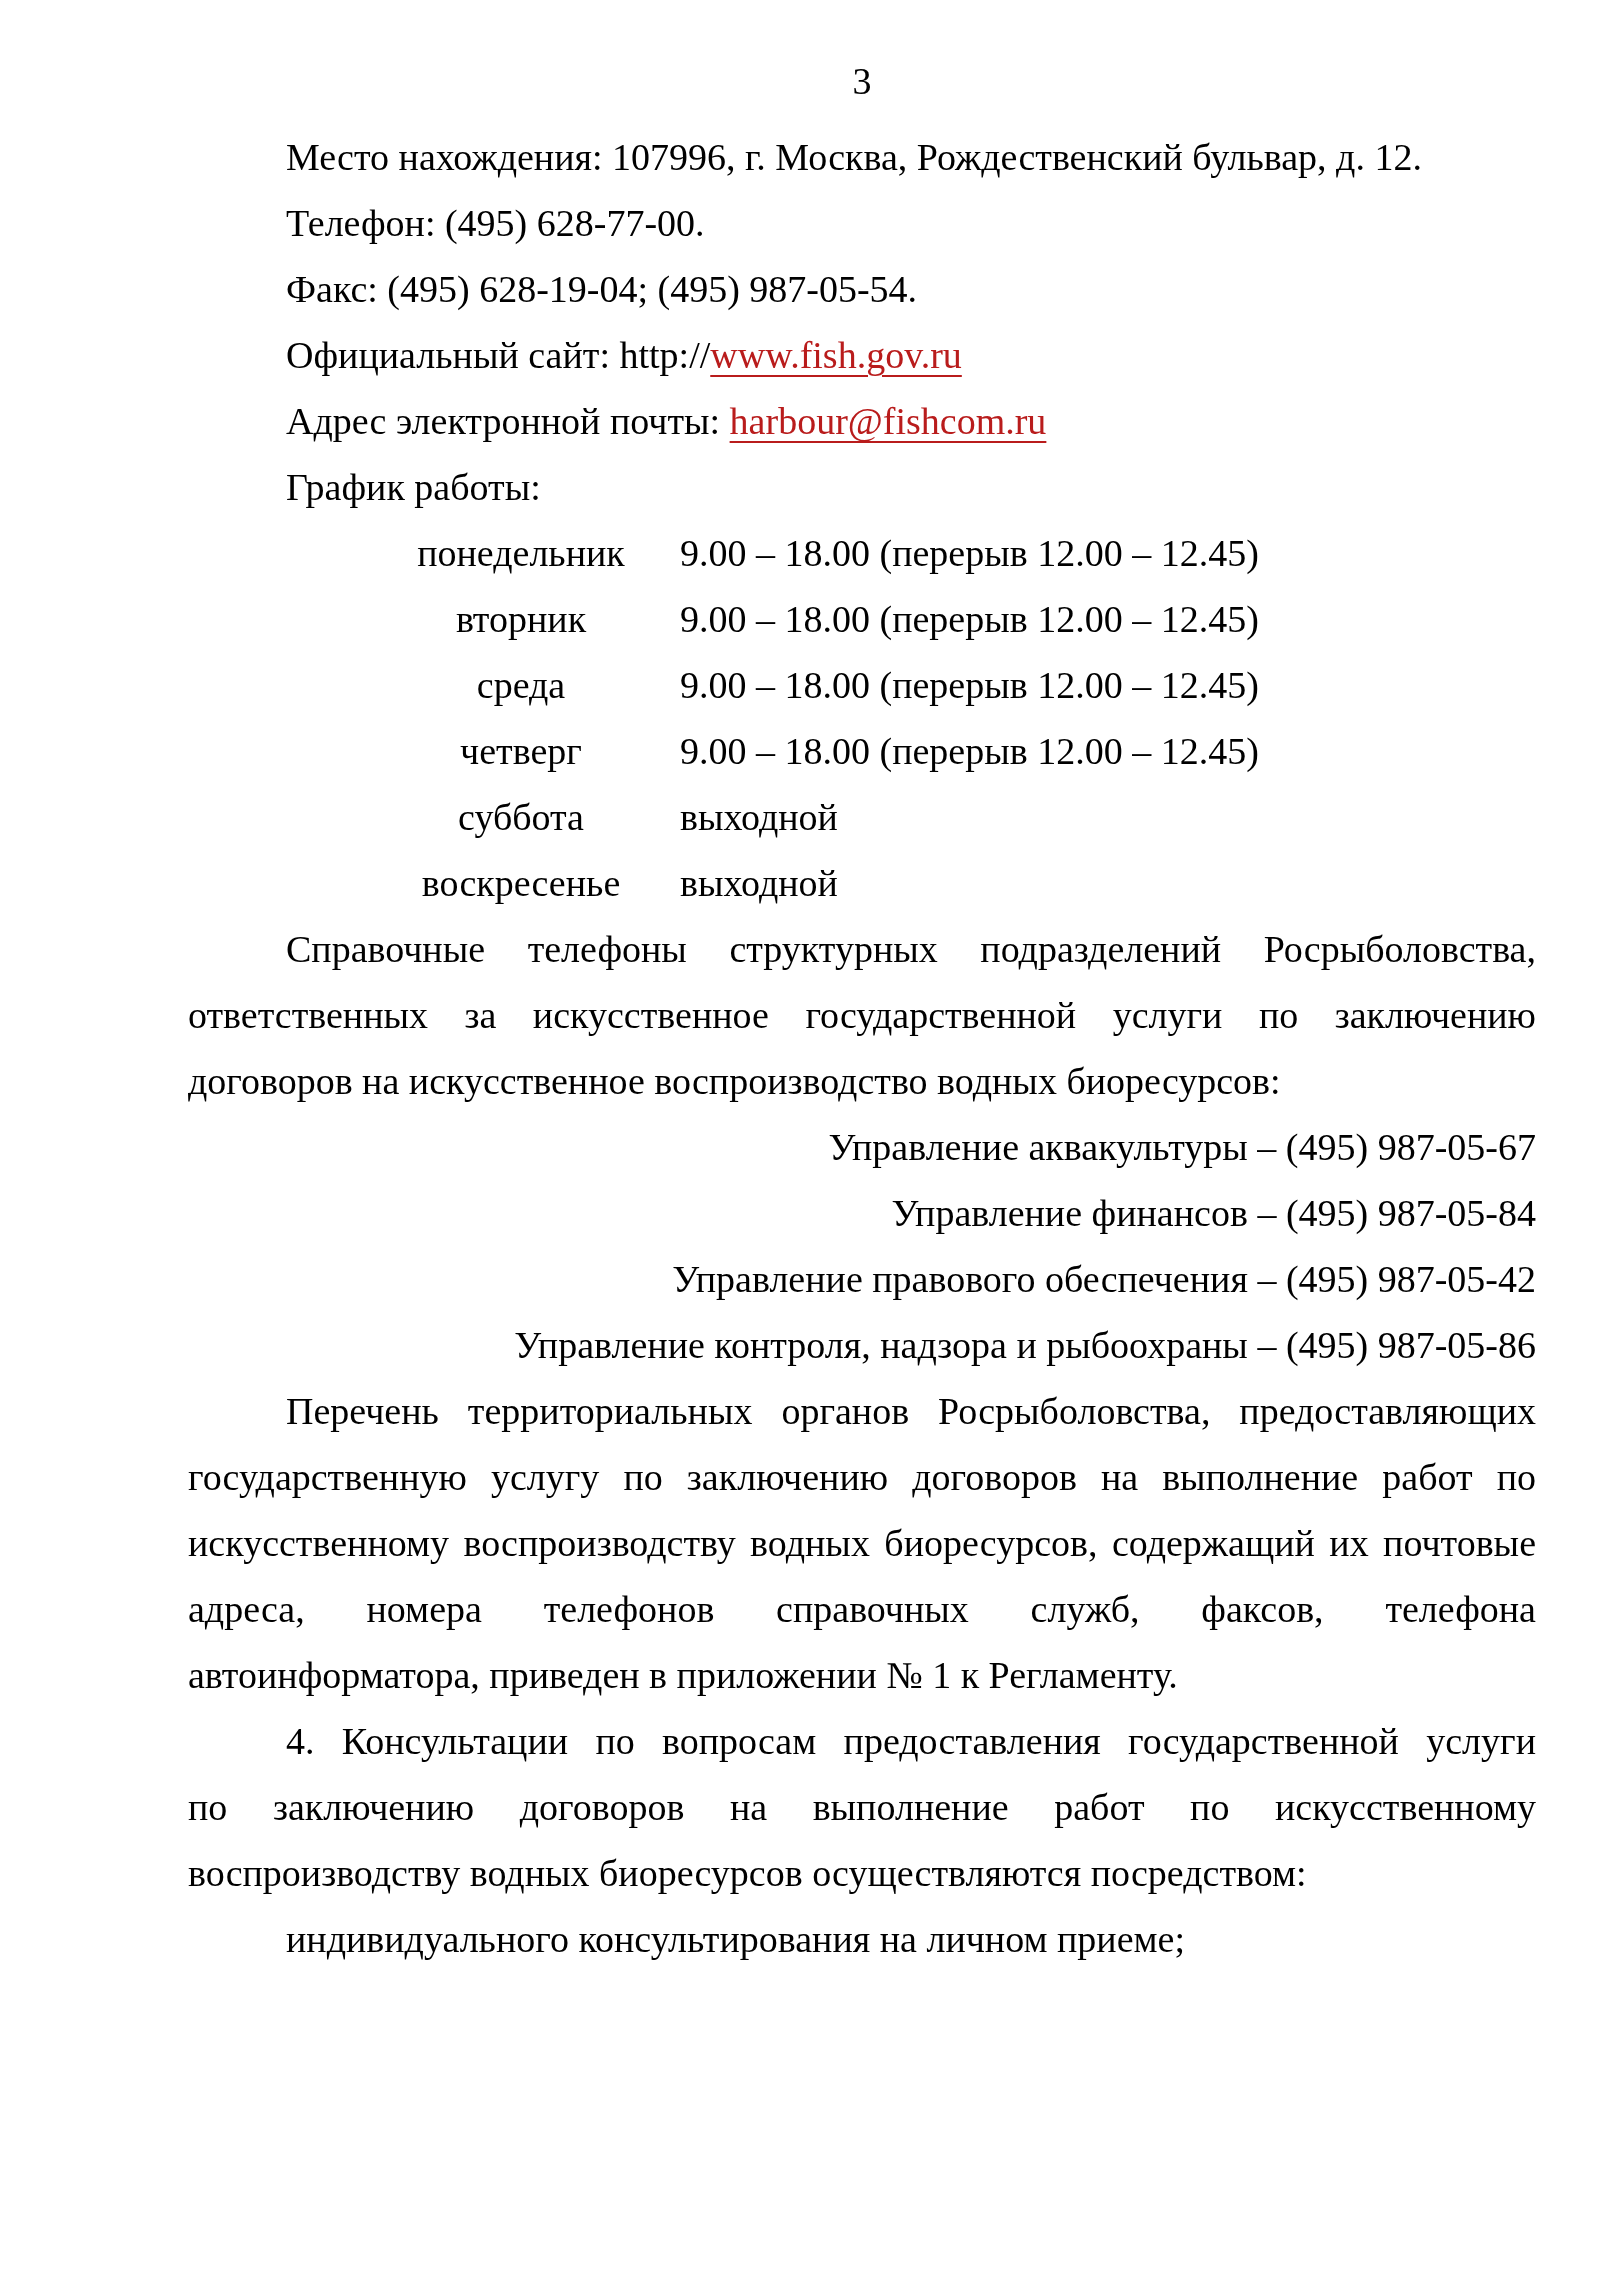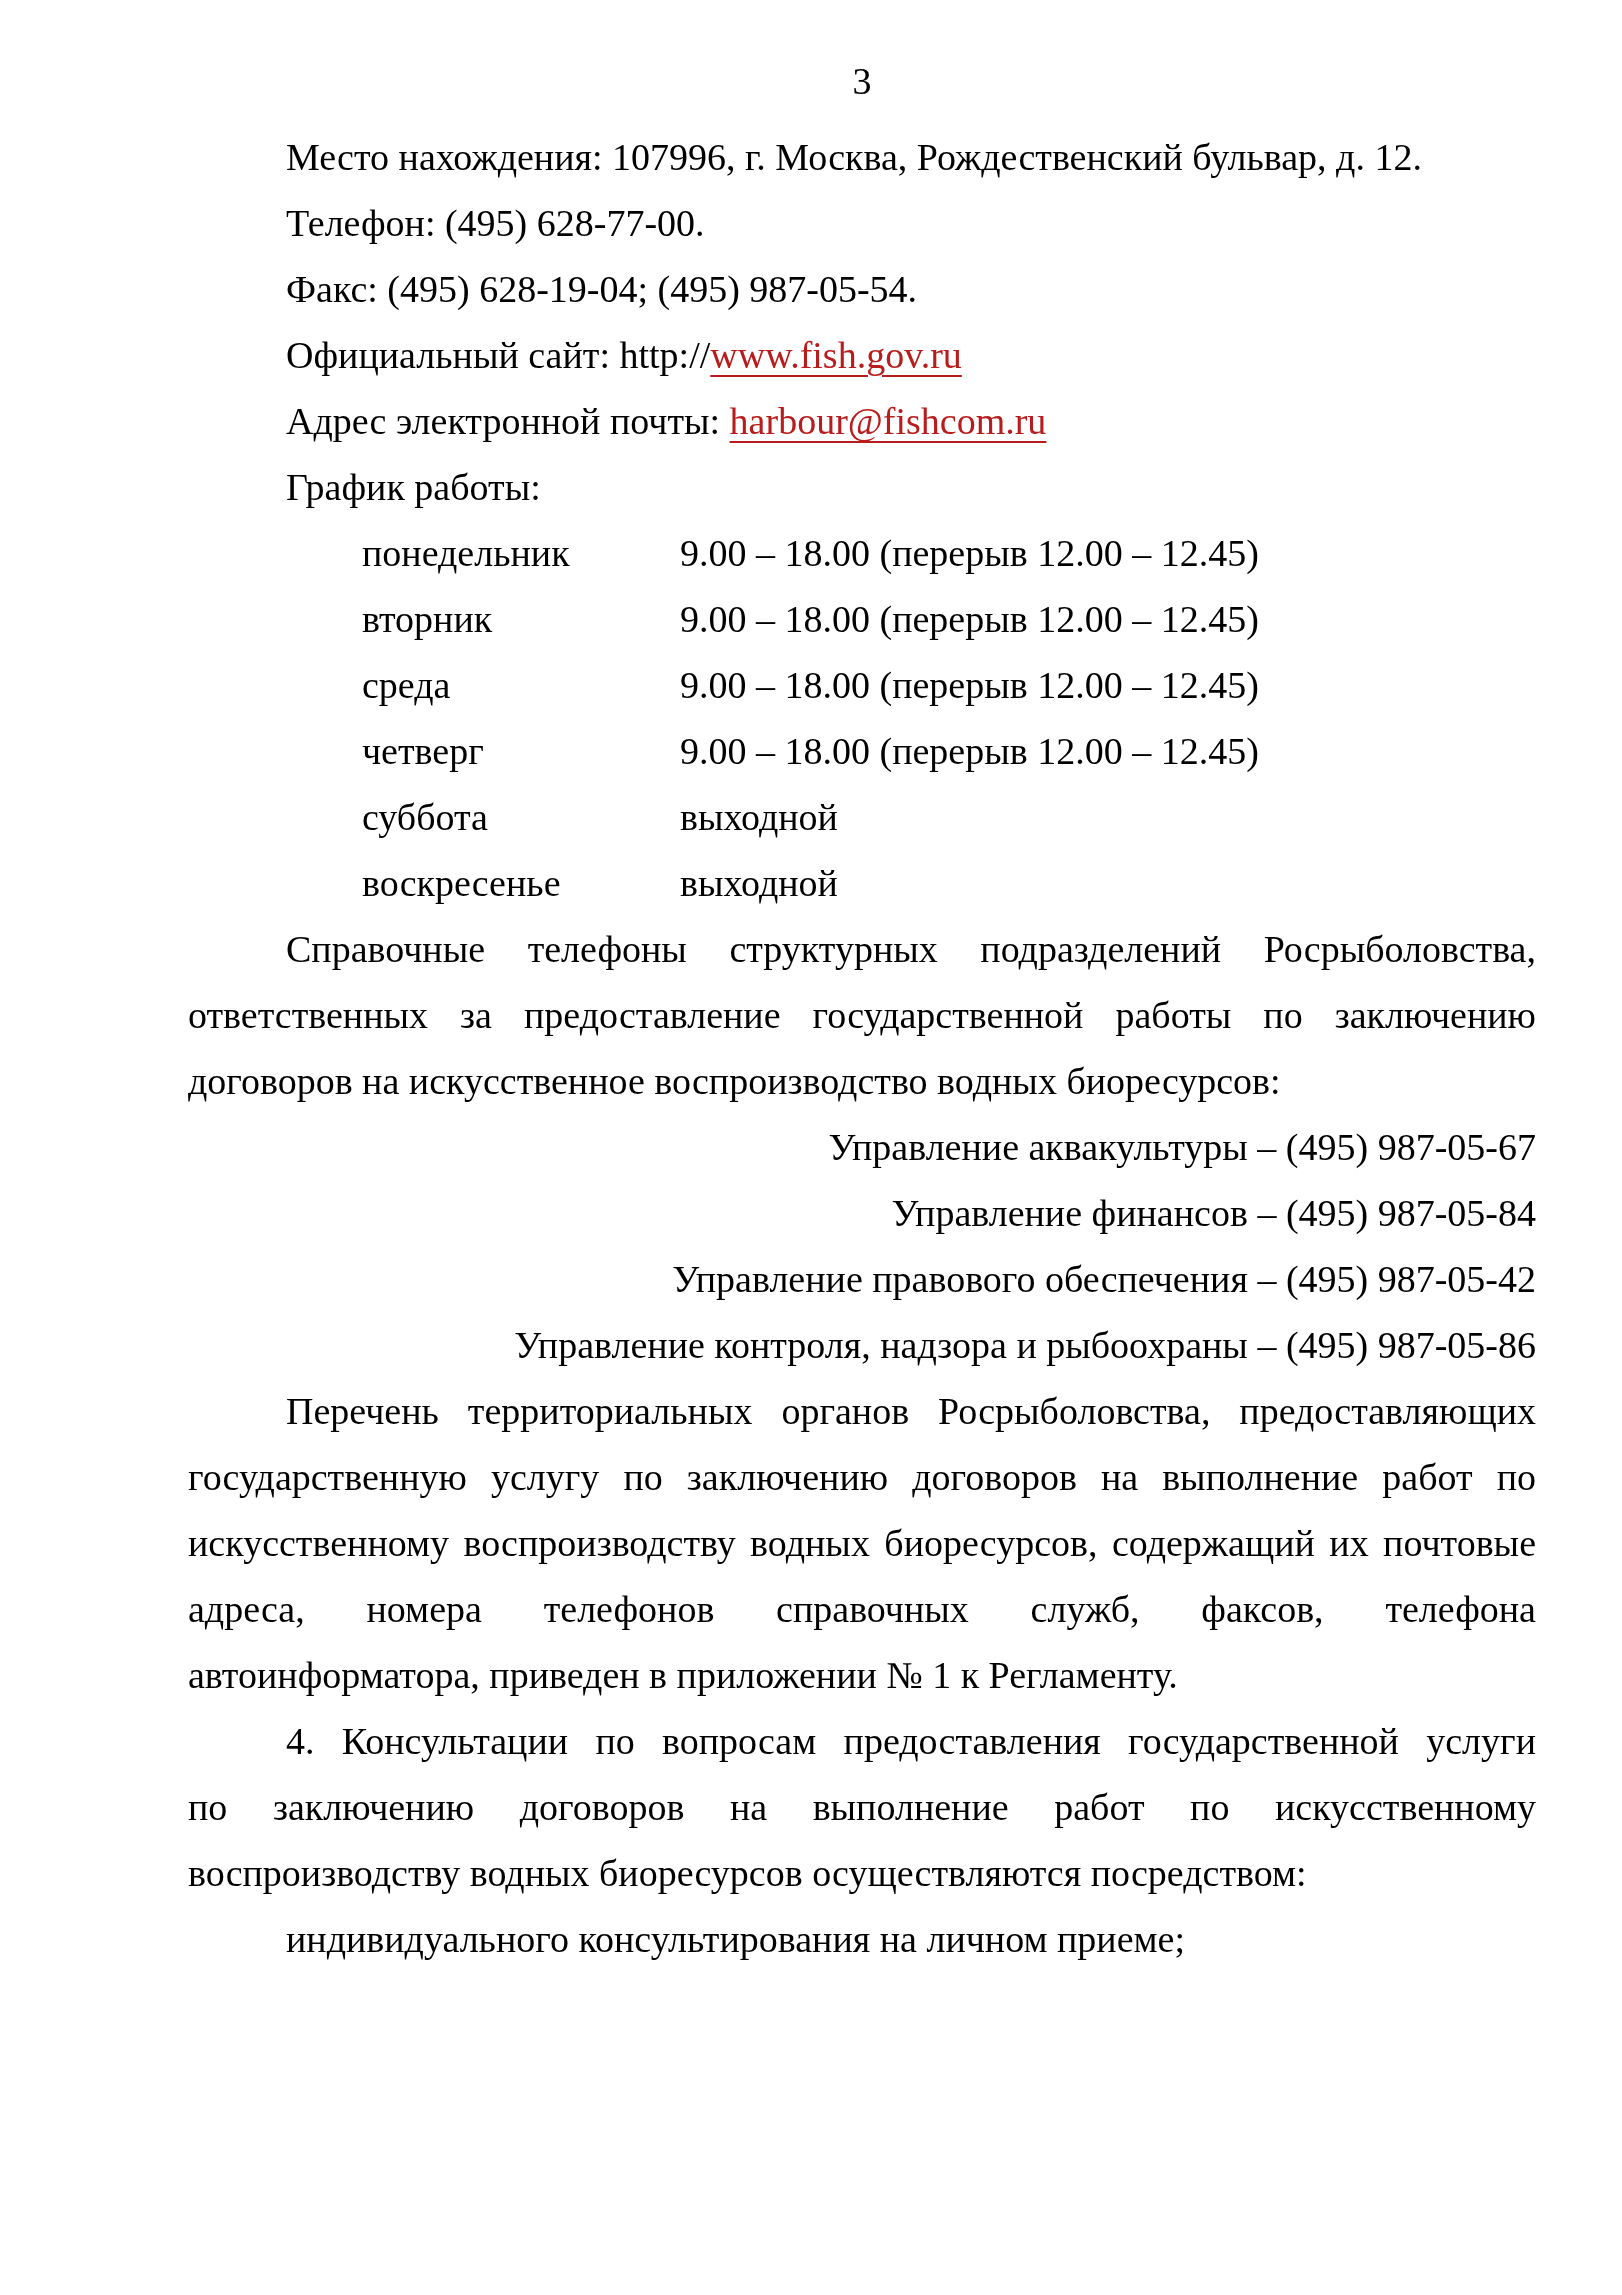--- a/index.html
+++ b/index.html
@@ -41,20 +41,21 @@
   .ind { text-indent: 98px; }
   .j {
     text-align: justify;
     text-align-last: justify;
   }
   .dept { text-indent: 174px; text-align: right; }
   .day {
     display: inline-block;
     width: 318px;
     margin-left: 174px;
+    text-align: center;
   }
   .hours { display: inline-block; }
   .lnk {
     color: #b91c1c;
     text-decoration: underline;
     text-decoration-thickness: 2px;
     text-underline-offset: 6.5px;
   }
 </style>
 </head>
@@ -76,21 +77,21 @@
     <div>
       <div class="ln nowrap"><span class="day">понедельник</span><span class="hours">9.00 – 18.00 (перерыв 12.00 – 12.45)</span></div>
       <div class="ln nowrap"><span class="day">вторник</span><span class="hours">9.00 – 18.00 (перерыв 12.00 – 12.45)</span></div>
       <div class="ln nowrap"><span class="day">среда</span><span class="hours">9.00 – 18.00 (перерыв 12.00 – 12.45)</span></div>
       <div class="ln nowrap"><span class="day">четверг</span><span class="hours">9.00 – 18.00 (перерыв 12.00 – 12.45)</span></div>
       <div class="ln nowrap"><span class="day">суббота</span><span class="hours">выходной</span></div>
       <div class="ln nowrap"><span class="day">воскресенье</span><span class="hours">выходной</span></div>
     </div>
 
     <div class="ln j ind">Справочные телефоны структурных подразделений Росрыболовства,</div>
-    <div class="ln j">ответственных за предоставление государственной работы по заключению</div>
+    <div class="ln j">ответственных за искусственное государственной услуги по заключению</div>
     <div class="ln nowrap">договоров на искусственное воспроизводство водных биоресурсов:</div>
 
     <div class="ln dept nowrap">Управление аквакультуры – (495) 987-05-67</div>
     <div class="ln dept nowrap">Управление финансов – (495) 987-05-84</div>
     <div class="ln dept nowrap">Управление правового обеспечения – (495) 987-05-42</div>
     <div class="ln dept nowrap">Управление контроля, надзора и рыбоохраны – (495) 987-05-86</div>
 
     <div class="ln j ind">Перечень территориальных органов Росрыболовства, предоставляющих</div>
     <div class="ln j">государственную услугу по заключению договоров на выполнение работ по</div>
     <div class="ln j">искусственному воспроизводству водных биоресурсов, содержащий их почтовые</div>

